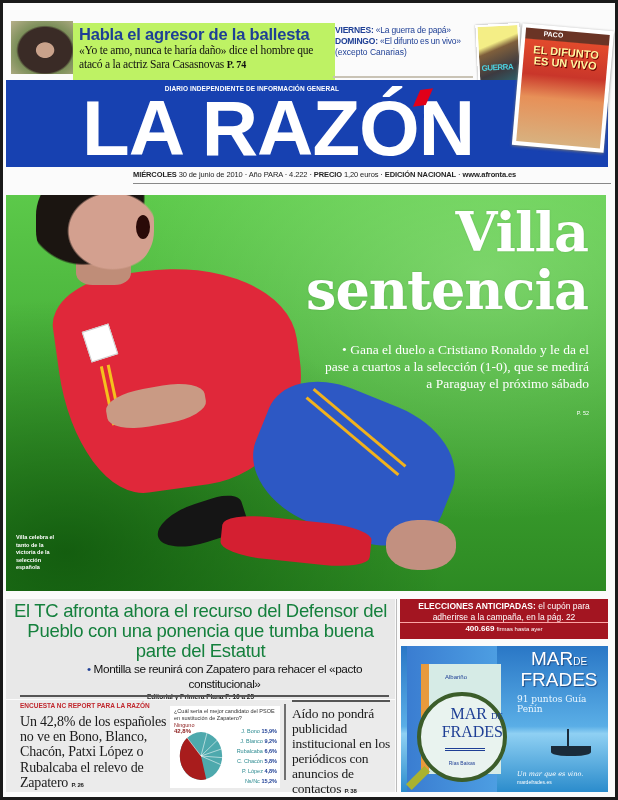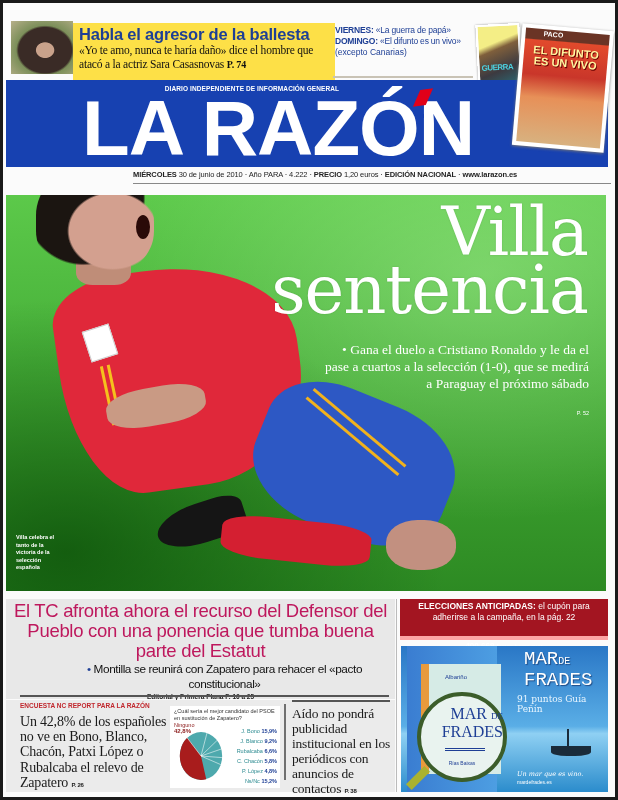--- a/index.html
+++ b/index.html
@@ -4,21 +4,21 @@
 <style>
   * { box-sizing: border-box; margin: 0; padding: 0; }
   html, body { width: 618px; height: 800px; overflow: hidden; background: #1a1a1a; }
   body { font-family: "Liberation Sans", sans-serif; position: relative; }
   .page { position: absolute; left: 3px; top: 3px; width: 612px; height: 794px; background: #fbfbfb; overflow: hidden; }
 
   
   .teaser-left { position: absolute; left: 2px; top: 16px; width: 330px; height: 57px; }
   .teaser-photo { position: absolute; left: 6px; top: 2px; width: 62px; height: 53px;
     background: radial-gradient(ellipse at 55% 55%, #c9a28b 0 18%, #3a2b26 20% 55%, #7c8f5a 60%, #b7b08a 100%); }
-  .teaser-box { position: absolute; left: 68px; top: 4px; width: 262px; height: 66px; background: #fde047; padding: 2px 6px; }
+  .teaser-box { position: absolute; left: 68px; top: 4px; width: 262px; height: 66px; background: #bef264; padding: 2px 6px; }
   .teaser-title { font-weight: bold; font-size: 16.5px; color: #1e3f95; line-height: 18px; letter-spacing: -0.2px; }
   .teaser-sub { font-size: 11.5px; color: #111; line-height: 14px; font-family: Liberation Serif, serif; letter-spacing: -0.2px; }
   .teaser-sub b { font-size: 10px; }
 
   .movies { position: absolute; left: 330px; top: 16px; width: 278px; height: 60px; }
   .movies-box { position: absolute; left: 0; top: 4px; width: 140px; height: 55px; border-bottom: 2px solid #c9c3b5; padding: 2px 0 0 2px; }
   .movies-head { font-size: 8.5px; font-weight: bold; color: #c0272d; letter-spacing: -0.2px; line-height: 11px; }
   .movies-line { font-size: 8.5px; color: #1e3f95; line-height: 11px; letter-spacing: -0.2px; }
   .movies-line b { font-weight: bold; }
   .movies-note { font-size: 8.5px; color: #1e3f95; line-height: 11px; }
@@ -54,28 +54,28 @@
   .shirt-badge { position: absolute; left: 80px; top: 132px; width: 28px; height: 32px; background: #fff; transform: rotate(-18deg); border: 1px solid #ccc; }
   .shirt-stripe { position: absolute; left: 100px; top: 170px; width: 10px; height: 60px; border-left: 3px solid #f5c11d; border-right: 3px solid #f5c11d; transform: rotate(-12deg); }
   .player-arm { position: absolute; left: 100px; top: 192px; width: 100px; height: 38px; background: #c99a84; border-radius: 40%; transform: rotate(-10deg); }
   .player-shorts { position: absolute; left: 248px; top: 200px; width: 200px; height: 140px; background: #2d58c4;
     border-radius: 35% 40% 40% 40%; transform: rotate(22deg); }
   .shorts-stripe { position: absolute; left: 290px; top: 230px; width: 120px; height: 14px; border-top: 3px solid #f1b21d; border-bottom: 3px solid #f1b21d; transform: rotate(40deg); }
   .player-sock { position: absolute; left: 215px; top: 325px; width: 150px; height: 42px; background: #d41f31; border-radius: 30%; transform: rotate(6deg); }
   .player-boot { position: absolute; left: 150px; top: 308px; width: 90px; height: 40px; background: #151515; border-radius: 50% 30% 30% 50%; transform: rotate(-18deg); }
   .player-knee { position: absolute; left: 380px; top: 325px; width: 70px; height: 50px; background: #c29080; border-radius: 45%; }
 
-  .headline { position: absolute; right: 18px; top: 8px; text-align: right; font-family: "DejaVu Serif", "Liberation Serif", serif; color: #fff; font-size: 67px; line-height: 58px; letter-spacing: -1px; text-shadow: 0 0 2px rgba(0,0,0,0.15); }
+  .headline { position: absolute; right: 18px; top: 8px; text-align: right; font-family: "DejaVu Serif", "Liberation Serif", serif; color: #fff; font-size: 54px; line-height: 58px; letter-spacing: -1px; text-shadow: 0 0 2px rgba(0,0,0,0.15); font-weight: bold; }
   .headline-sub { position: absolute; right: 17px; top: 146px; width: 265px; text-align: right; font-family: "Liberation Serif", serif; color: #fff; font-size: 13.5px; line-height: 17px; }
   .headline-page { position: absolute; right: 17px; top: 215px; font-size: 5.5px; color: #fff; }
   .caption { position: absolute; left: 10px; top: 339px; width: 42px; font-size: 5.5px; font-weight: bold; color: #fff; line-height: 7.5px; }
 
   
   .main-story { position: absolute; left: 3px; top: 596px; width: 389px; height: 100px; background: #e8e8e8; text-align: center; padding-top: 2px; }
-  .main-title { font-size: 18.5px; line-height: 20px; color: #be185d; letter-spacing: -0.3px; }
+  .main-title { font-size: 18.5px; line-height: 20px; color: #15803d; letter-spacing: -0.3px; }
   .main-sub { font-size: 11.8px; line-height: 15px; color: #111; letter-spacing: -0.4px; margin-top: 1px; margin-left: 48px; }
   .main-sub .dot { color: #1e3f95; }
   .main-ref { font-size: 6.5px; font-weight: bold; color: #222; margin-top: 1px; }
   .main-rule { position: absolute; left: 14px; right: 6px; bottom: 2px; height: 2px; background: #555; }
 
   .poll { position: absolute; left: 3px; top: 697px; width: 389px; height: 92px; background: #ebebeb; }
   .poll-kicker { position: absolute; left: 14px; top: 2px; font-size: 6.5px; font-weight: bold; color: #c0272d; }
   .poll-text { position: absolute; left: 14px; top: 14px; width: 150px; font-family: "Liberation Serif", serif; font-size: 14px; line-height: 15.2px; color: #1b1b1b; letter-spacing: -0.2px; }
   .poll-text b { font-size: 6px; font-family: "Liberation Sans", sans-serif; }
   .chart { position: absolute; left: 164px; top: 6px; width: 110px; height: 82px; background: #fff; }
@@ -84,36 +84,36 @@
   .pie-ninguno { position: absolute; left: 4px; top: 16px; font-size: 5.5px; line-height: 6px; color: #8b1a1a; }
   .pie-ninguno b { font-size: 6px; }
   .legend { position: absolute; right: 3px; top: 20px; text-align: right; font-size: 5.5px; line-height: 10px; color: #2b8a90; }
   .legend b { color: #1e3f95; font-size: 5.5px; }
   .poll-sep { position: absolute; left: 278px; top: 4px; width: 2px; height: 76px; background: #6f6f6f; }
   .aido { position: absolute; left: 286px; top: 6px; width: 100px; font-family: "Liberation Serif", serif; font-size: 13.5px; line-height: 15px; color: #1b1b1b; letter-spacing: -0.2px; }
   .aido b { font-family: "Liberation Sans", sans-serif; font-size: 6px; }
   .aido-rule { position: absolute; left: 286px; top: 0; width: 98px; height: 2px; background: #555; }
 
   .elections { position: absolute; left: 397px; top: 596px; width: 208px; height: 40px; background: #a31521; text-align: center; color: #fff; }
-  .elections-top { font-size: 8.5px; line-height: 11px; padding-top: 2px; border-bottom: 4px solid #fca5a5; height: 41px; }
+  .elections-top { font-size: 8.5px; line-height: 11px; padding-top: 2px; border-bottom: 1px solid #fca5a5; height: 24px; }
   .elections-top b { font-weight: bold; }
   .elections-count { font-size: 8px; line-height: 11px; }
   .elections-count span { font-size: 6px; }
 
   .ad { position: absolute; left: 398px; top: 643px; width: 207px; height: 146px; overflow: hidden;
     background: linear-gradient(180deg, #2a77c6 0%, #5aaee6 55%, #8fd0f3 60%, #2b8ccc 100%); }
   .ad-left { position: absolute; left: 6px; top: 0; width: 90px; height: 146px; background: linear-gradient(90deg, #3a7dd1, #4d9ee2); }
   .ad-bottle { position: absolute; left: 20px; top: 18px; width: 80px; height: 110px; background: #d6ebe6; border-left: 8px solid #e89a3c; }
   .ad-bottle-top { position: absolute; left: 44px; top: 28px; font-size: 6px; color: #1e3f95; }
   .ad-lens { position: absolute; left: 16px; top: 46px; width: 90px; height: 90px; border-radius: 50%; border: 4px solid #3b5d2a; background: radial-gradient(circle at 50% 50%, #e9f3ef 0 70%, #b9d6d6 100%); }
   .ad-lens-txt { position: absolute; left: 0; width: 100%; top: 10px; text-align: right; font-family: "Liberation Serif", serif; font-size: 16px; line-height: 15px; color: #1e3f95; }
   .ad-waves { position: absolute; left: 24px; top: 52px; width: 40px; height: 8px; border-top: 3px double #1e3f95; }
   .ad-lens-brand { position: absolute; left: 0; width: 100%; bottom: 12px; text-align: center; font-size: 5px; color: #1e3f95; }
   .ad-handle { position: absolute; left: 4px; top: 128px; width: 26px; height: 8px; background: #a9b230; transform: rotate(-45deg); }
-  .ad-brand { position: absolute; left: 123px; top: 4px; width: 92px; font-family: Liberation Mono, monospace; color: #fff; font-size: 19px; line-height: 18px; text-shadow: 1px 1px 1px #1e4b85; }
+  .ad-brand { position: absolute; left: 112px; top: 4px; width: 92px; font-family: Liberation Sans, sans-serif; color: #fff; font-size: 19px; line-height: 18px; text-shadow: 1px 1px 1px #1e4b85; text-align: center; }
   .ad-brand small { font-size: 10px; }
   .ad-claim { position: absolute; left: 116px; top: 48px; font-family: "DejaVu Serif", serif; color: #e9f6ff; font-size: 9px; line-height: 10px; }
   .ad-ship { position: absolute; left: 150px; top: 100px; width: 40px; height: 10px; background: #1a2b3a; border-radius: 0 0 40% 40%; }
   .ad-mast { position: absolute; left: 166px; top: 83px; width: 2px; height: 18px; background: #1a2b3a; }
   .ad-slogan { position: absolute; left: 116px; top: 124px; font-family: "DejaVu Serif", serif; font-style: italic; font-size: 6.5px; color: #fff; line-height: 8px; }
   .ad-url { position: absolute; left: 116px; top: 133px; font-size: 5px; color: #fff; }
 
   .vrule { position: absolute; left: 393px; top: 596px; width: 1px; height: 193px; background: #bbb; }
 </style>
 </head>
@@ -167,21 +167,21 @@
     <span>·</span>
     <span>Año PARA</span>
     <span>·</span>
     <span>4.222</span>
     <span>·</span>
     <b>PRECIO</b>
     <span>1,20 euros</span>
     <span>·</span>
     <b>EDICIÓN NACIONAL</b>
     <span>·</span>
-    <b>www.larazon.es</b>
+    <b>www.afronta.es</b>
   </div>
 
   <div class="hero">
     <div class="player-shirt"></div>
     <div class="player-neck"></div>
     <div class="player-head"></div>
     <div class="player-mouth"></div>
     <div class="shirt-badge"></div>
     <div class="shirt-stripe"></div>
     <div class="player-arm"></div>

